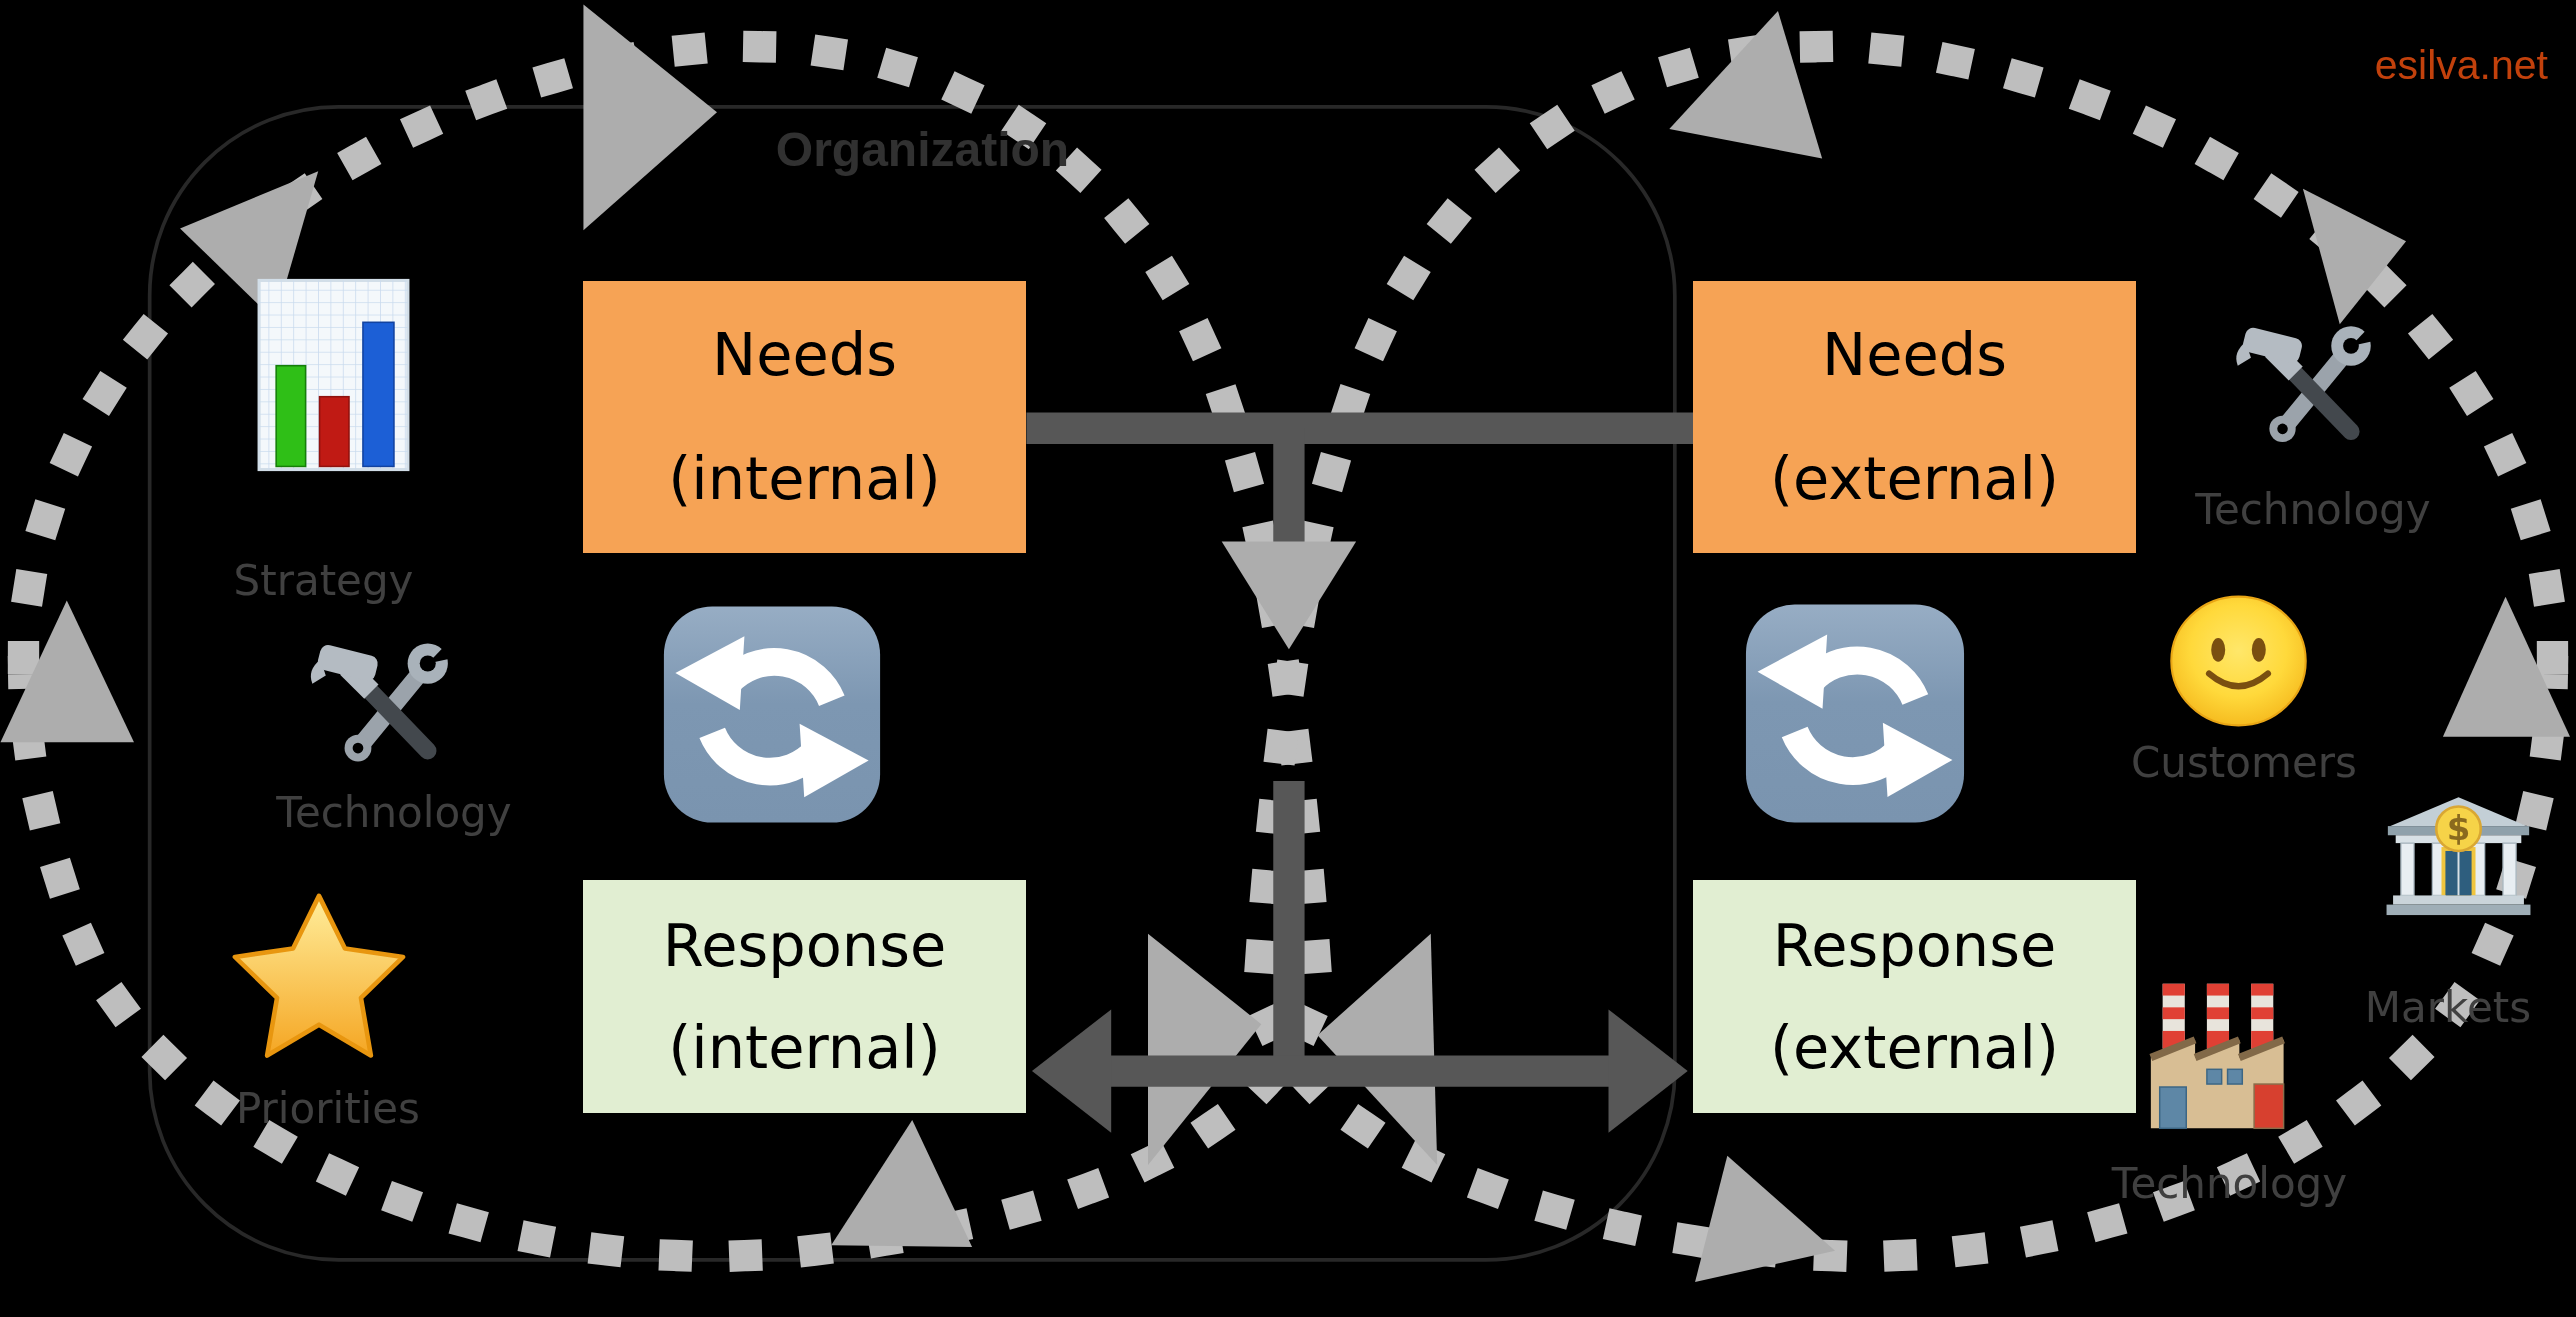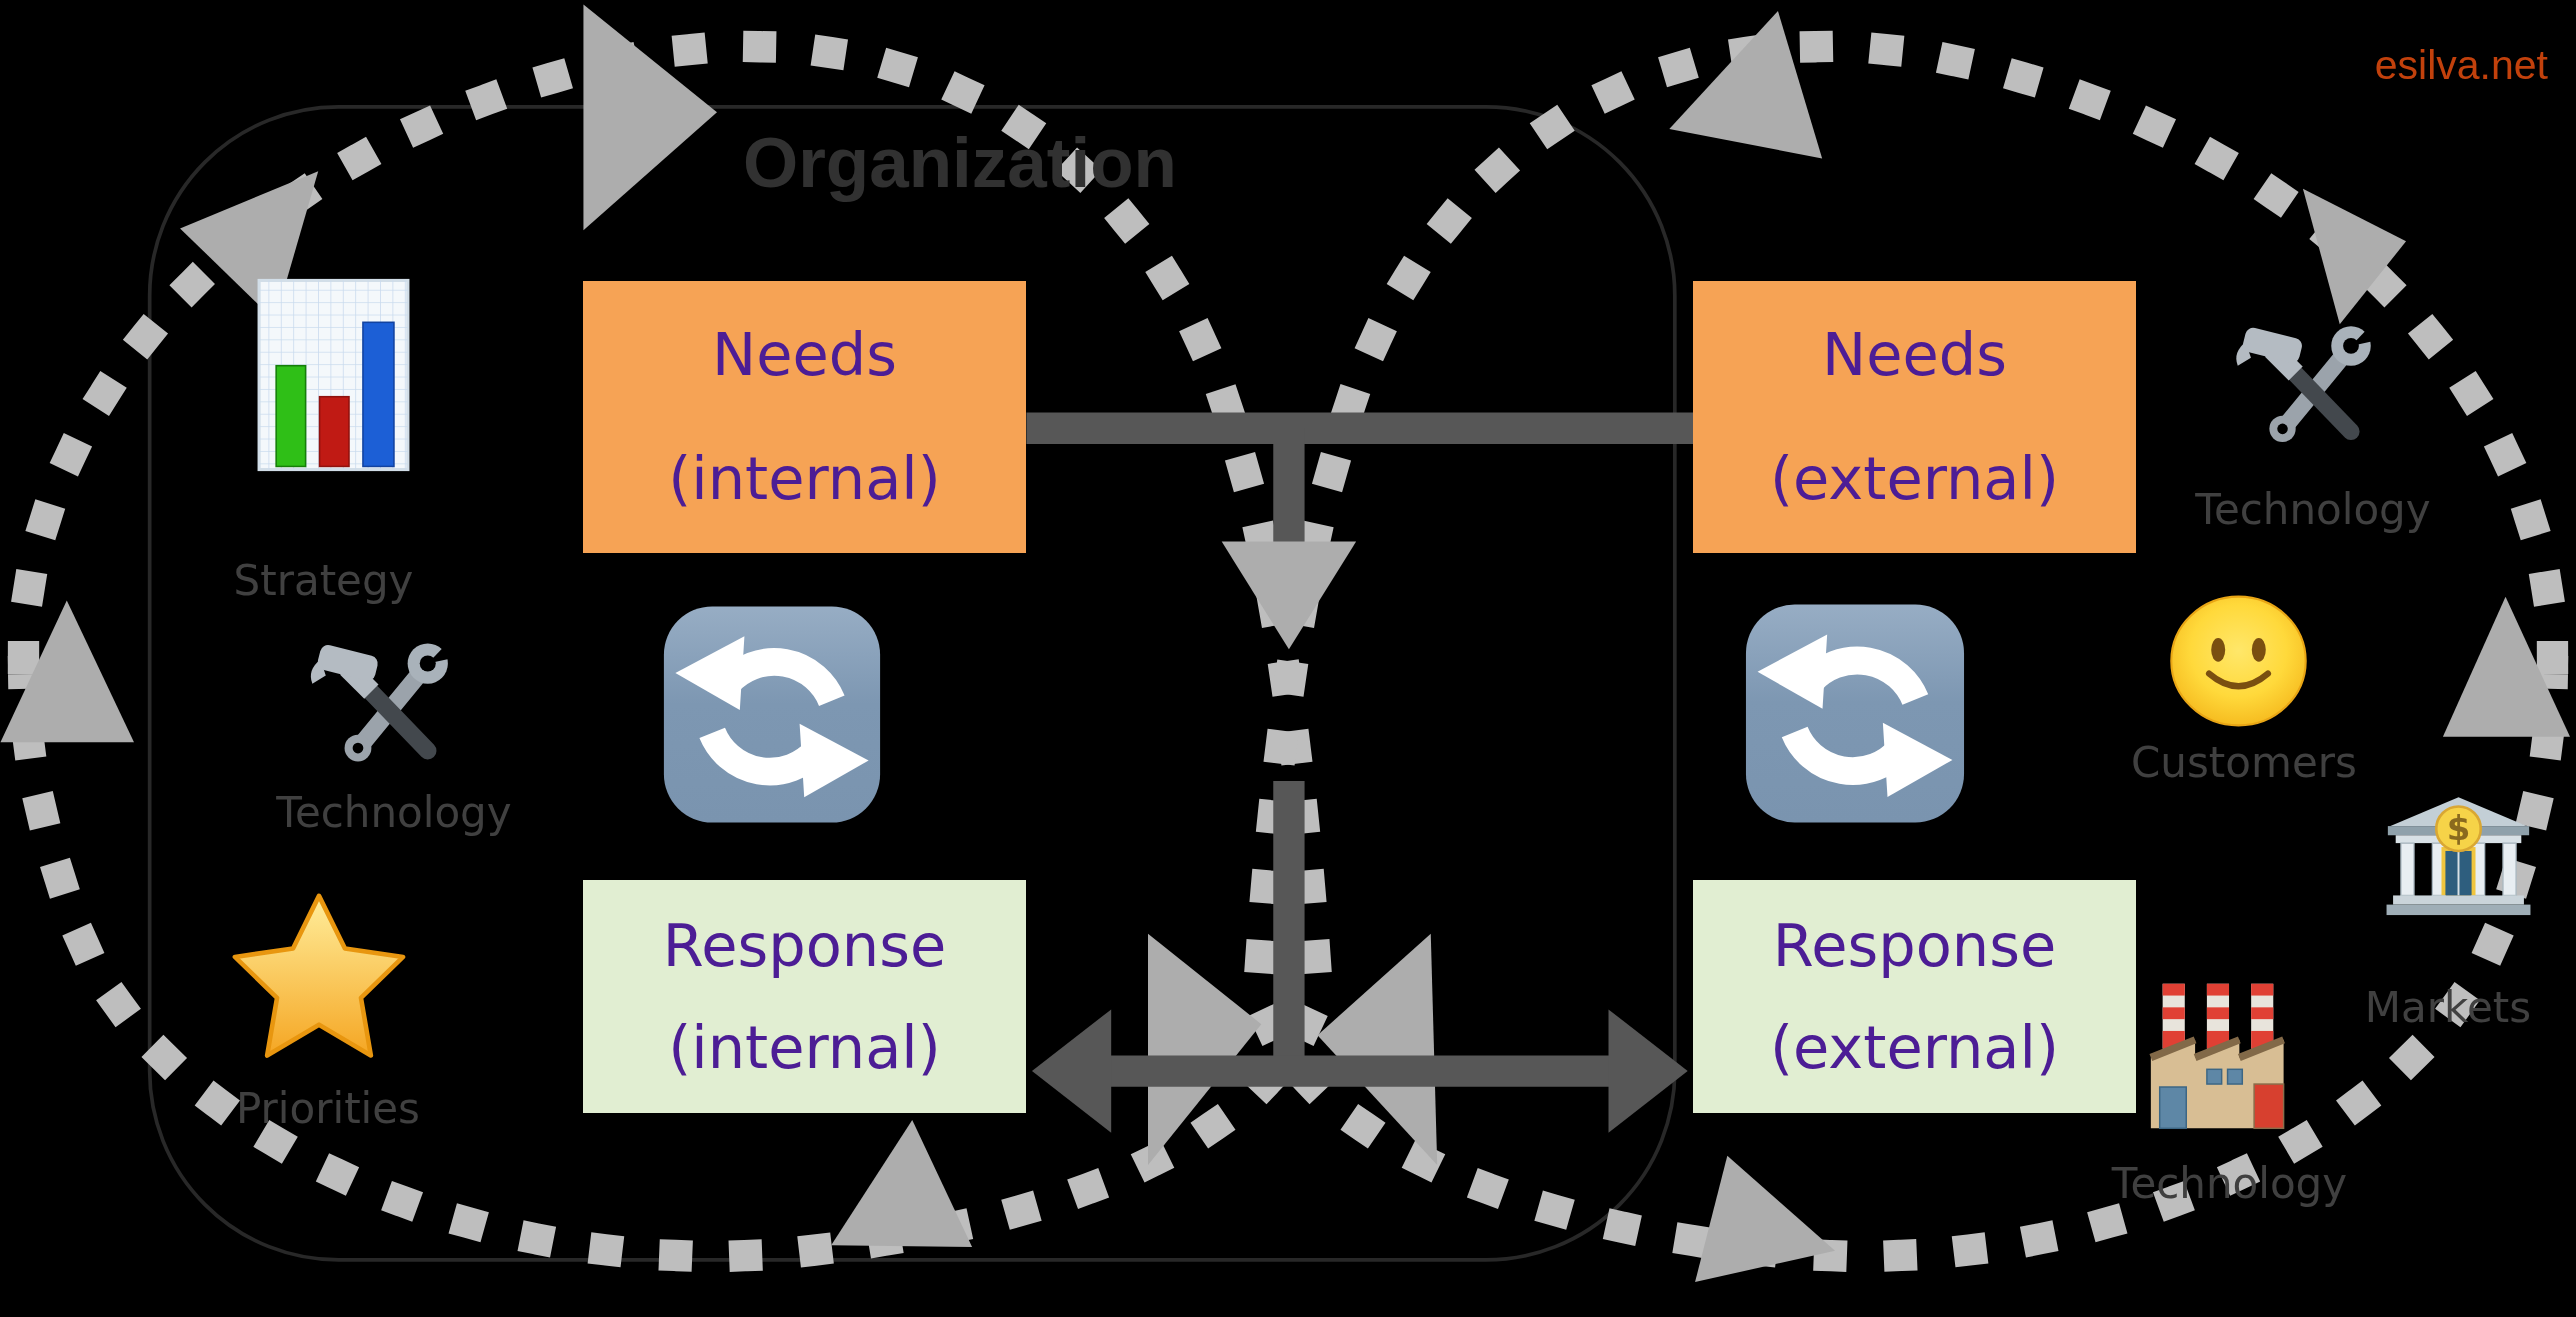--- a/index.html
+++ b/index.html
@@ -1,31 +1,31 @@
 <!DOCTYPE html>
 <html style="font-size:14.7px"><head>
 <meta charset="utf-8">
 <style>
   html,body{margin:0;padding:0;background:#000;}
   #stage{position:relative;width:2576px;height:1317px;background:#000;overflow:hidden;
          font-family:"DejaVu Sans",sans-serif;}
   #bg{position:absolute;left:0;top:0;}
   .box{position:absolute;display:flex;flex-direction:column;align-items:center;justify-content:center;
-       color:#4c1d95;font-size:59px;text-align:center;}
+       color:#000000;font-size:59px;text-align:center;}
   .box .l1,.box .l2{display:block;}
   .needs{background:#F6A355;}
   .response{background:#E1EED2;}
   .skills{background:#F2C3C2;}
   .needs .l1,.needs .l2{line-height:124px;}
   .response .l1,.response .l2{line-height:102px;}
   .side-label{position:absolute;color:#404040;font-size:42px;text-align:center;line-height:52px;}
   .icon{position:absolute;}
   .icon svg{width:100%;height:100%;display:block;}
   #org-label{position:absolute;left:743px;top:122px;width:359px;text-align:center;
-             font-family:"Liberation Sans",sans-serif;font-weight:bold;font-size:71px;color:#313131;}
+             font-family:"Liberation Sans",sans-serif;font-weight:bold;font-size:48px;color:#313131;}
   #watermark{position:absolute;left:2276px;top:42px;width:272px;text-align:right;
              font-family:"Liberation Sans",sans-serif;font-size:41px;color:#c2410c;}
 </style>
 </head>
 <body>
 
 <div id="stage">
 
   <svg id="bg" width="2576" height="1317" viewBox="0 0 2796 1430">
 

